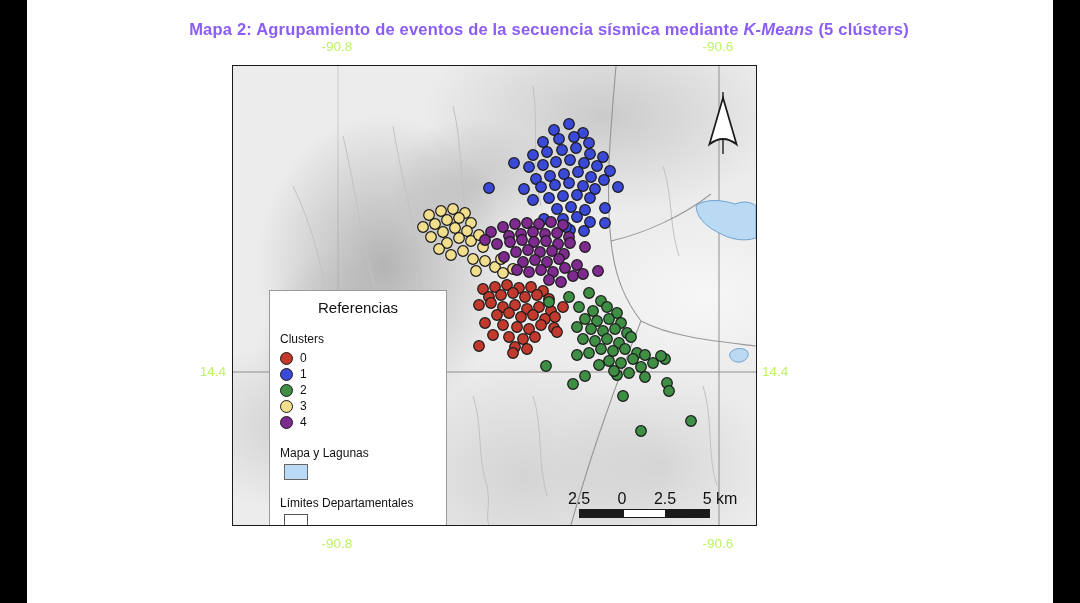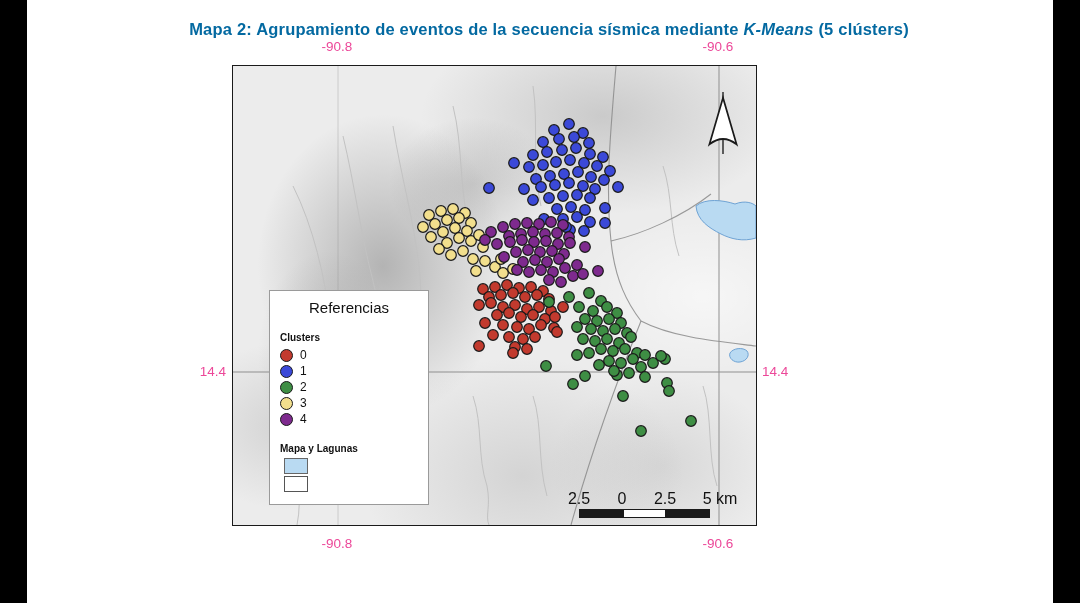--- a/index.html
+++ b/index.html
@@ -2,21 +2,21 @@
 <html><head>
 <meta charset="utf-8">
 <style>
   html,body{margin:0;padding:0;background:#000;}
   .slide{position:relative;width:1080px;height:603px;background:#000;overflow:hidden;
          font-family:"Liberation Sans",sans-serif;color:#111;}
   .paper{position:absolute;left:27px;top:0;width:1026px;height:603px;background:#fff;}
   .title{position:absolute;left:0;right:0;top:20px;text-align:center;
          font-size:16.5px;font-weight:700;letter-spacing:.2px;}
   .title .ital{font-style:italic;}
-  .coord{position:absolute;font-size:13.5px;color:#ec4899;}
+  .coord{position:absolute;font-size:13.5px;color:#bef264;}
   .c-center{transform:translateX(-50%);}
   
   .map{position:absolute;left:232px;top:65px;width:523px;height:459px;
        border:1.5px solid #1a1a1a;background:#ececec;overflow:hidden;}
   .terrain{position:absolute;inset:0;
     background:
       radial-gradient(190px 230px at 150px 200px, rgba(95,95,95,.40), transparent 66%),
       radial-gradient(120px 95px at 240px 118px, rgba(120,120,120,.30), transparent 70%),
       radial-gradient(100px 150px at 95px 290px,  rgba(115,115,115,.28), transparent 70%),
       radial-gradient(260px 140px at 370px 50px,  rgba(125,125,125,.30), transparent 70%),
@@ -29,45 +29,45 @@
   .grid{stroke:#8f8f8f;stroke-width:1;}
   .grid.faint{opacity:.35;}
   .stream{stroke:#c2c2c2;stroke-width:1;fill:none;}
   .road{stroke:#8a8a8a;stroke-width:1.1;fill:none;opacity:.85;}
   .lake{fill:#b9daf2;stroke:#6fa3d4;stroke-width:1;}
   
   .north{position:absolute;left:470px;top:26px;width:40px;height:62px;}
   .north line{stroke:#1a1a1a;stroke-width:1.4;}
   .north path{fill:#fff;stroke:#1a1a1a;stroke-width:1.8;}
   
-  .legend{position:absolute;left:36px;top:224px;width:160px;background:#fff;
+  .legend{position:absolute;left:36px;top:224px;width:178px;background:#fff;
           border:1px solid #9a9a9a;padding:8px 10px 10px;box-sizing:border-box;}
   .lg-title{text-align:center;font-size:15px;margin-bottom:8px;}
-  .lg-sub{font-size:10px;margin:16px 0 4px;font-weight:bold;}
+  .lg-sub{font-size:12px;margin:16px 0 4px;}
   .lg-row{display:flex;align-items:center;gap:7px;font-size:12px;height:16px;}
   .lg-dot{width:11px;height:11px;border-radius:50%;border:1px solid #1a1a1a;
           display:inline-block;flex:0 0 auto;}
   .swatch{width:22px;height:14px;border:1px solid #666;margin:2px 0 2px 4px;}
   .swatch.limits{background:#fff;border:1.6px solid #555;}
   
   .scalebar{position:absolute;left:346px;top:424px;width:140px;height:32px;font-size:16px;}
   .sb-label{position:absolute;top:0;transform:translateX(-50%);white-space:nowrap;}
   .sb-bar{position:absolute;left:0;top:19px;width:129px;height:7px;
           border:1px solid #1a1a1a;display:flex;background:#fff;}
   .sb-seg{height:100%;width:43px;}
   .sb-seg.dark{background:#1a1a1a;}
   .sb-seg.light{background:#fff;border-left:1px solid #1a1a1a;border-right:1px solid #1a1a1a;box-sizing:border-box;}
 </style>
 </head>
 <body>
 
 <div class="slide">
   <div class="paper"></div>
 
-  <div class="title" style="color: #0369a1; margin-left: 18px;">
+  <div class="title" style="color: #8b5cf6; margin-left: 18px;">
     <span>Mapa 2</span><span>: Agrupamiento de eventos de la secuencia sísmica mediante </span><span class="ital">K-Means</span><span> (5 clústers)</span>
   </div>
 
   <div class="coord c-center" style="left:337px;top:39px;">-90.8</div>
   <div class="coord c-center" style="left:718px;top:39px;">-90.6</div>
   <div class="coord c-center" style="left:337px;top:536px;">-90.8</div>
   <div class="coord c-center" style="left:718px;top:536px;">-90.6</div>
   <div class="coord" style="left:190px;top:364px;width:36px;text-align:right;">14.4</div>
   <div class="coord" style="left:762px;top:364px;">14.4</div>
 
@@ -348,20 +348,21 @@
             <span class="lg-dot" style="background: rgb(242, 223, 141);"></span>
             <span>3</span>
           </div>
           <div class="lg-row">
             <span class="lg-dot" style="background: rgb(126, 42, 142);"></span>
             <span>4</span>
           </div>
         </div>
       <div class="lg-sub">Mapa y Lagunas</div>
       <div class="swatch" style="background: rgb(185, 218, 242);"></div>
+      <div class="lg-sub">Límites Departamentales</div>
       <div class="swatch limits"></div>
     </div>
 
     <div class="scalebar">
       <div id="sb-labels">
           <span class="sb-label" style="left: 0px;">2.5</span>
           <span class="sb-label" style="left: 43px;">0</span>
           <span class="sb-label" style="left: 86px;">2.5</span>
           <span class="sb-label" style="left: 141px;">5 km</span>
         </div>

